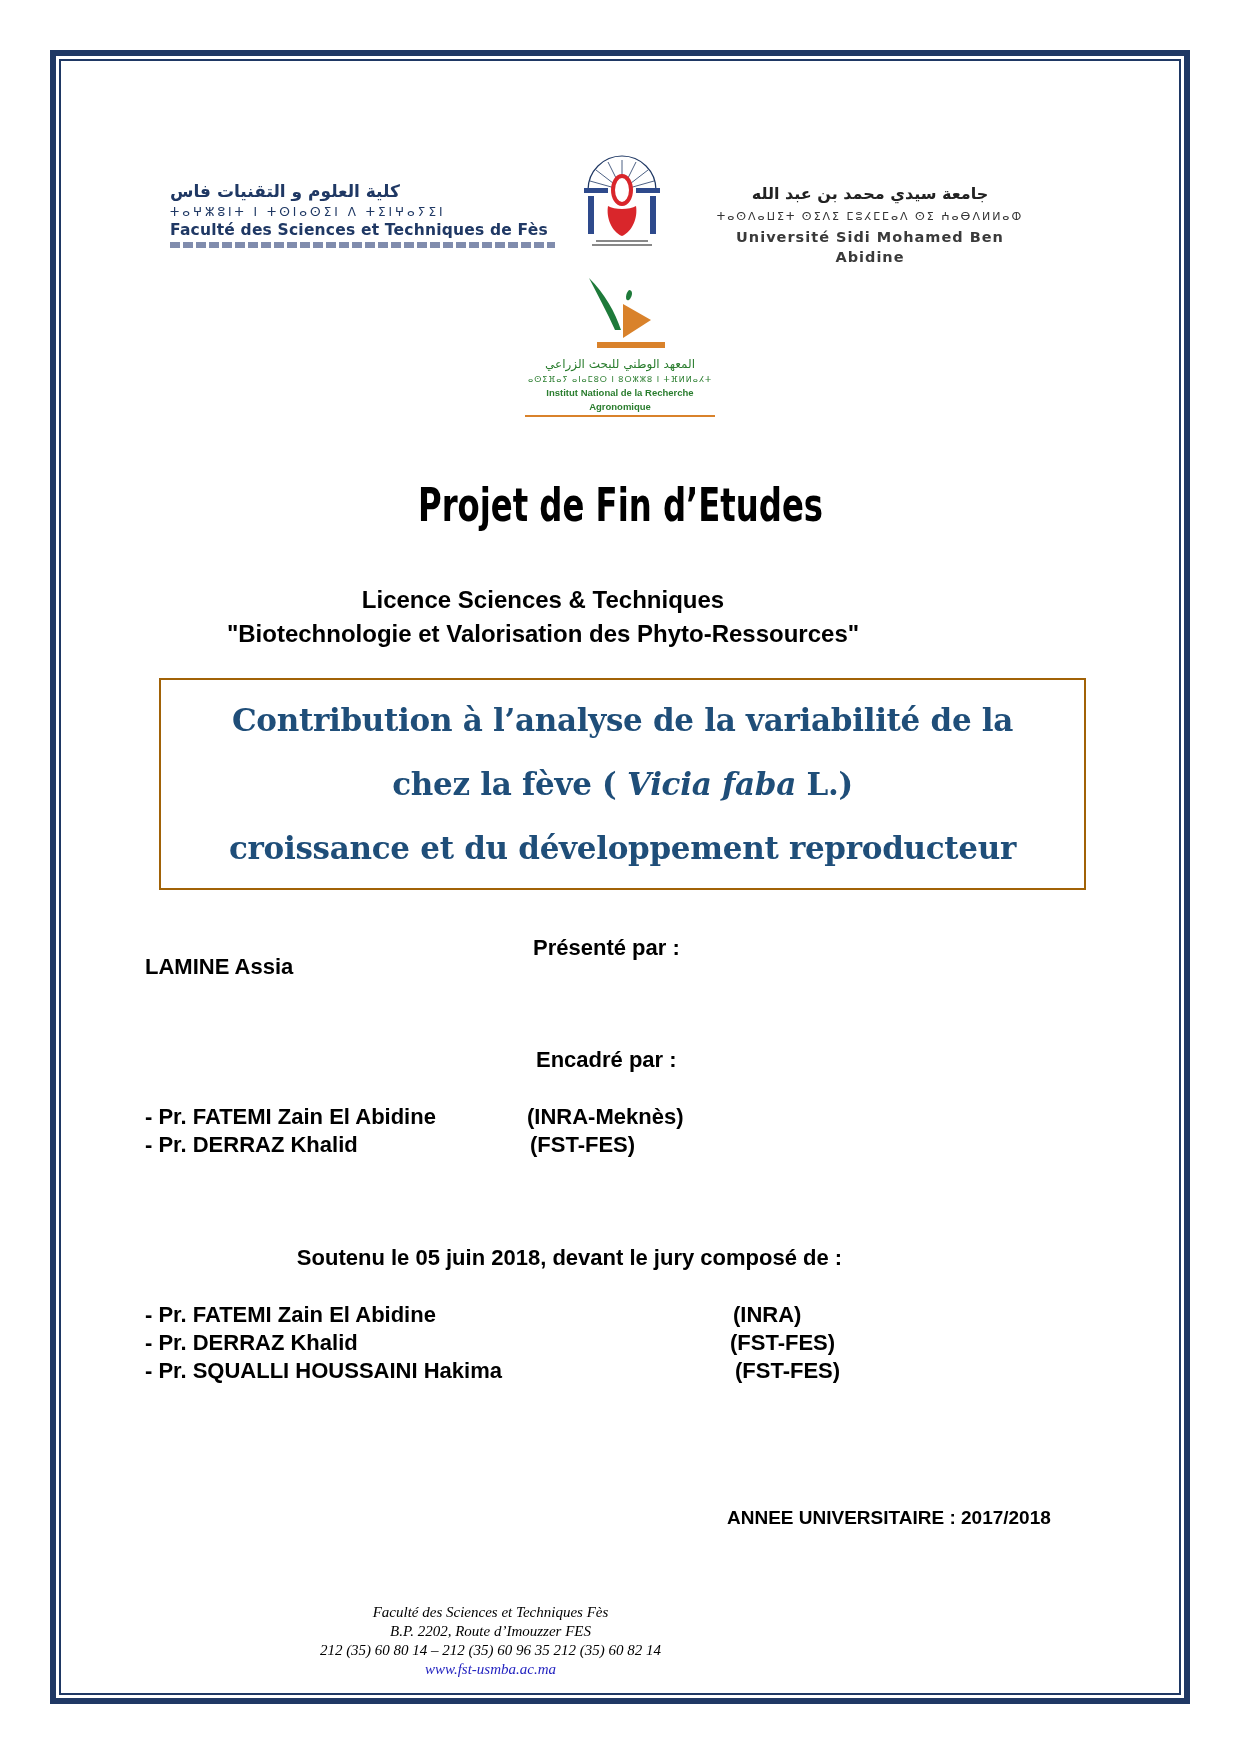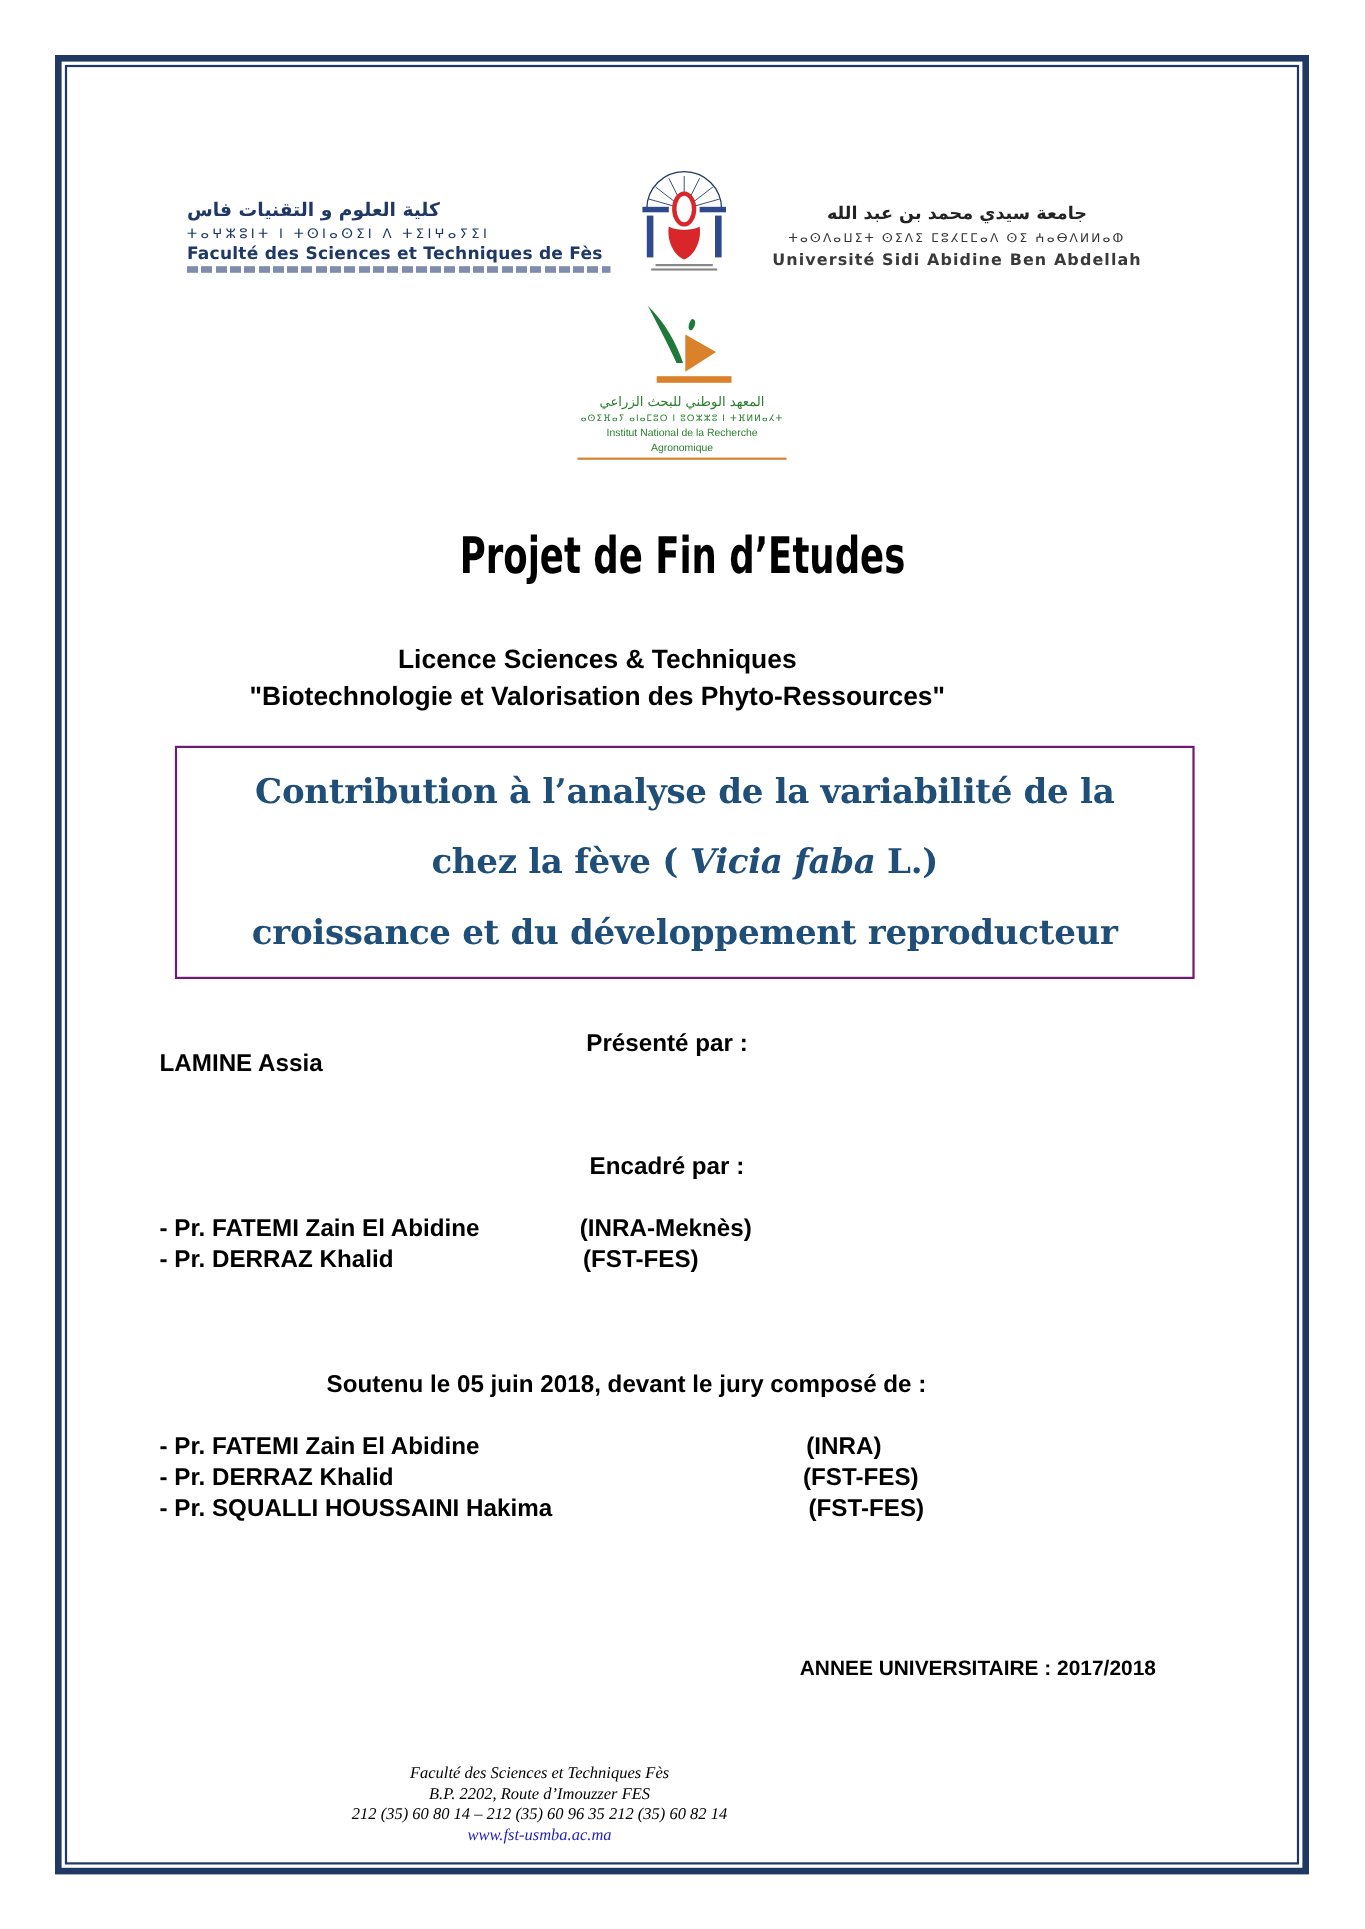--- a/index.html
+++ b/index.html
@@ -30,31 +30,31 @@
 
   .usmba-block { left: 700px; top: 183px; width: 340px; text-align: center; }
   .usmba-ar { font-family: "DejaVu Sans", sans-serif; font-size: 16px; font-weight: bold; color: #222; direction: rtl; line-height: 22px; }
   .usmba-tif { font-family: "DejaVu Sans", sans-serif; font-size: 11px; color: #333; letter-spacing: 2px; line-height: 16px; margin-top: 4px; }
   .usmba-fr { font-family: "DejaVu Sans", sans-serif; font-size: 14.5px; font-weight: bold; color: #3a3a3a; letter-spacing: 1px; line-height: 20px; margin-top: 2px; }
 
   .inra-block { left: 525px; top: 272px; width: 190px; text-align: center; }
   .inra-logo { width: 190px; height: 80px; }
   .inra-ar { font-family: "DejaVu Sans", sans-serif; font-size: 12px; color: #2a7d2e; direction: rtl; line-height: 16px; }
   .inra-tif { font-family: "DejaVu Sans", sans-serif; font-size: 8px; color: #2a7d2e; letter-spacing: 1px; line-height: 12px; margin-top: 2px; }
-  .inra-fr { font-family: "Liberation Sans", sans-serif; font-size: 9.5px; color: #2a7d2e; line-height: 14px; border-bottom: 2px solid #d9822b; padding-bottom: 1px; display: inline-block; }
+  .inra-fr { font-family: "Liberation Sans", sans-serif; font-size: 9.5px; color: #2a7d2e; line-height: 14px; border-bottom: 2px solid #d9822b; padding-bottom: 1px; display: inline-block; font-weight: bold; }
 
   
   .main-title { left: 0; width: 1241px; top: 478px; text-align: center;
     font-family: "DejaVu Sans Condensed", "DejaVu Sans", sans-serif; font-weight: bold; font-size: 46px;
     transform: scaleX(0.78); letter-spacing: 0px; color: #000; }
   .licence { left: 0; width: 1086px; top: 583px; text-align: center; font-weight: bold; font-size: 24px; line-height: 34px; }
 
   
   .thesis-box { left: 159px; top: 678px; width: 927px; height: 212px; box-sizing: border-box;
-    border: 2px solid #701a75; display: flex; flex-direction: column; justify-content: center; align-items: center; }
+    border: 2px solid #a16207; display: flex; flex-direction: column; justify-content: center; align-items: center; }
   .thesis-line { font-family: "DejaVu Serif", serif; font-weight: bold; font-size: 31px; color: #1f4e79; line-height: 64px; text-align: center; white-space: nowrap; letter-spacing: -0.3px; }
   .thesis-line i { font-style: italic; }
 
   .section-label { font-weight: bold; font-size: 22px; }
   .presente { left: 533px; top: 935px; }
   .student { left: 145px; top: 954px; }
   .encadre { left: 536px; top: 1047px; }
 
   .row { position: absolute; font-weight: bold; font-size: 22px; line-height: 28px; white-space: nowrap; }
   .affil { position: absolute; font-weight: bold; font-size: 22px; line-height: 28px; white-space: nowrap; }
@@ -97,21 +97,21 @@
     <ellipse cx="44" cy="42" rx="9" ry="14" fill="#fff" stroke="#d9262b" stroke-width="4"></ellipse>
     <path d="M30 58 C28 70 34 84 44 88 C54 84 60 70 58 58 C52 62 36 62 30 58 Z" fill="#d9262b"></path>
     <rect x="18" y="92" width="52" height="2" fill="#888"></rect>
     <rect x="14" y="96" width="60" height="2" fill="#888"></rect>
   </svg>
 </div>
 
 <div class="abs usmba-block">
   <div class="usmba-ar">جامعة سيدي محمد بن عبد الله</div>
   <div class="usmba-tif">ⵜⴰⵙⴷⴰⵡⵉⵜ ⵙⵉⴷⵉ ⵎⵓⵃⵎⵎⴰⴷ ⵙⵉ ⵄⴰⴱⴷⵍⵍⴰⵀ</div>
-  <div class="usmba-fr">Université Sidi Abidine Ben Abdellah</div>
+  <div class="usmba-fr">Université Sidi Mohamed Ben Abidine</div>
 </div>
 
 <div class="abs inra-block">
   <svg class="inra-logo" viewBox="0 0 190 80">
     <path d="M64 6 C72 22 82 40 90 58 L96 58 C90 40 80 22 64 6 Z" fill="#1e7a3a"></path>
     <path d="M104 18 C100 22 100 30 104 28 C108 24 108 18 104 18 Z" fill="#1e7a3a"></path>
     <path d="M98 32 L126 48 L98 66 Z" fill="#d9822b"></path>
     <rect x="72" y="70" width="68" height="6" fill="#d9822b"></rect>
   </svg>
   <div class="inra-ar">المعهد الوطني للبحث الزراعي</div>

